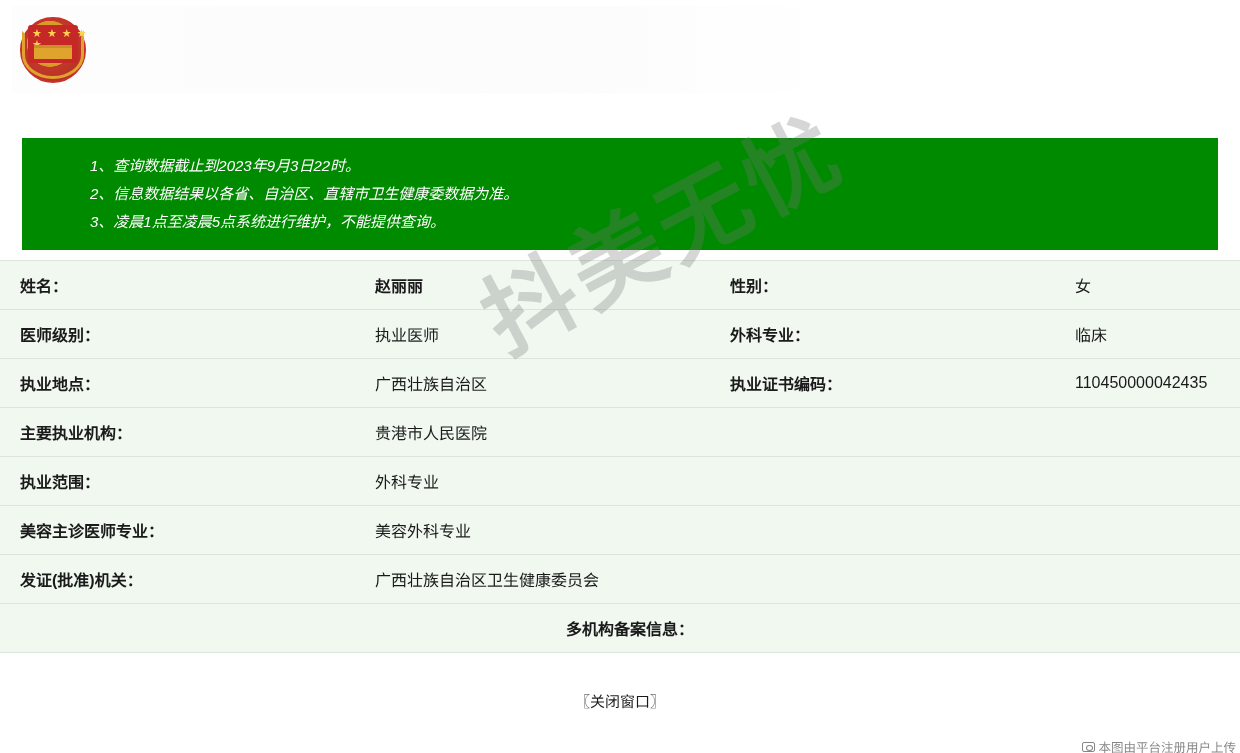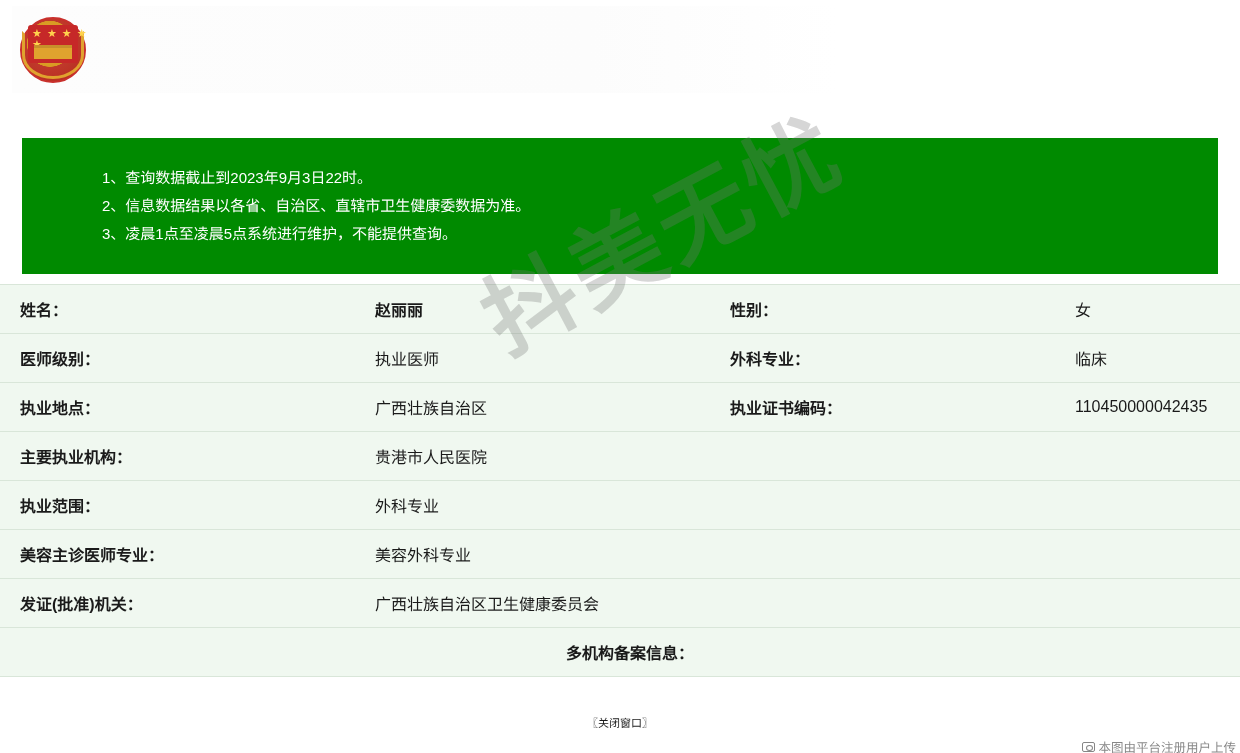--- a/index.html
+++ b/index.html
@@ -105,23 +105,24 @@
   
   .notice {
     position: relative;
     margin: 45px 22px 0 22px;
     background: #008a00;
     color: #ffffff;
     padding: 14px 0 14px 0;
     min-height: 100px;
   }
   .notice ol {
-    margin: 12px;
+    margin: 0;
     padding: 0 0 0 68px;
     list-style: none;
+    font-style: italic;
   }
   .notice li {
     font-size: 15px;
     line-height: 28px;
     color: #ffffff;
     white-space: nowrap;
   }
 
   
   .table-wrap {
@@ -157,21 +158,21 @@
     font-weight: bold;
     height: 50px;
     padding-left: 0;
   }
 
   
   .footer {
     width: 1240px;
     text-align: center;
     padding-top: 37px;
-    font-size: 11px;
+    font-size: 15px;
     color: #1a1a1a;
     background: #ffffff;
   }
   .close-link {
     color: #1a1a1a;
     text-decoration: none;
     cursor: pointer;
   }
 
   

